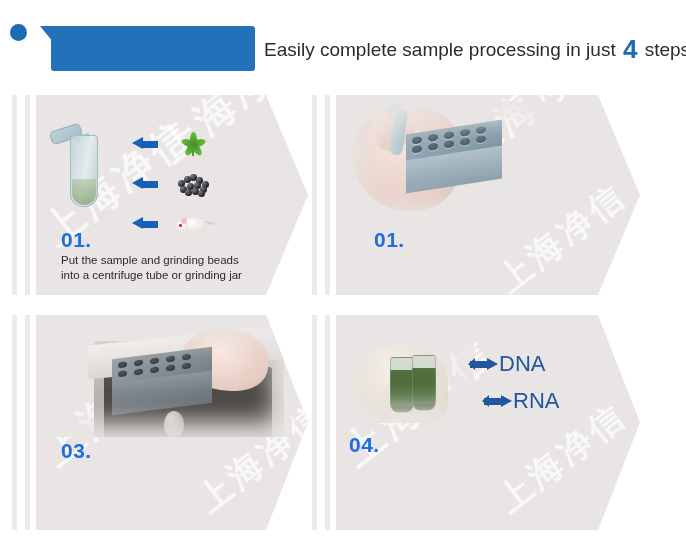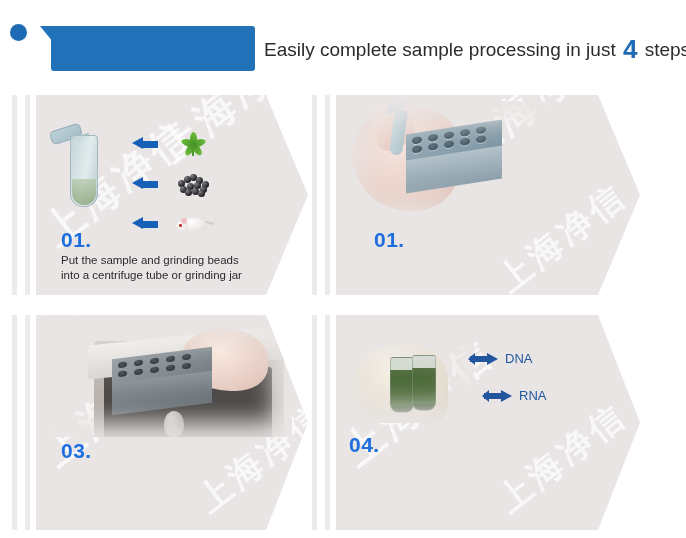--- a/index.html
+++ b/index.html
@@ -262,22 +262,22 @@
     position:absolute;left:8px;top:10px;width:96px;height:84px;
     background:radial-gradient(ellipse at 40% 25%,#f6f0e6,#e4dccd 70%,#cfc6b5);
     border-radius:54% 48% 30% 54%;
   }
   .vial{
     position:absolute;width:22px;height:54px;border-radius:3px 3px 9px 9px;
     background:linear-gradient(180deg,rgba(205,215,205,.9) 0 22%,#4d6b3a 22% 88%,#3a5230 88%);
     border:1px solid rgba(120,140,120,.55);
   }
   .lbl-row{
-    position:absolute;display:flex;align-items:center;gap:7px;
-    color:#2257a0;font-size:13px;white-space:nowrap;
+    position:absolute;display:flex;align-items:center;gap:1px;
+    color:#2257a0;font-size:22px;white-space:nowrap;
   }
   .arrow-r{position:relative;width:28px;height:12px;flex:none;}
   .arrow-r .shaft{
     position:absolute;left:0;top:3px;width:18px;height:6.5px;background:#2257a0;
   }
   .arrow-r .head{
     position:absolute;right:0;top:0;width:0;height:0;
     border-top:6px solid transparent;border-bottom:6px solid transparent;
     border-left:11px solid #2257a0;
   }

